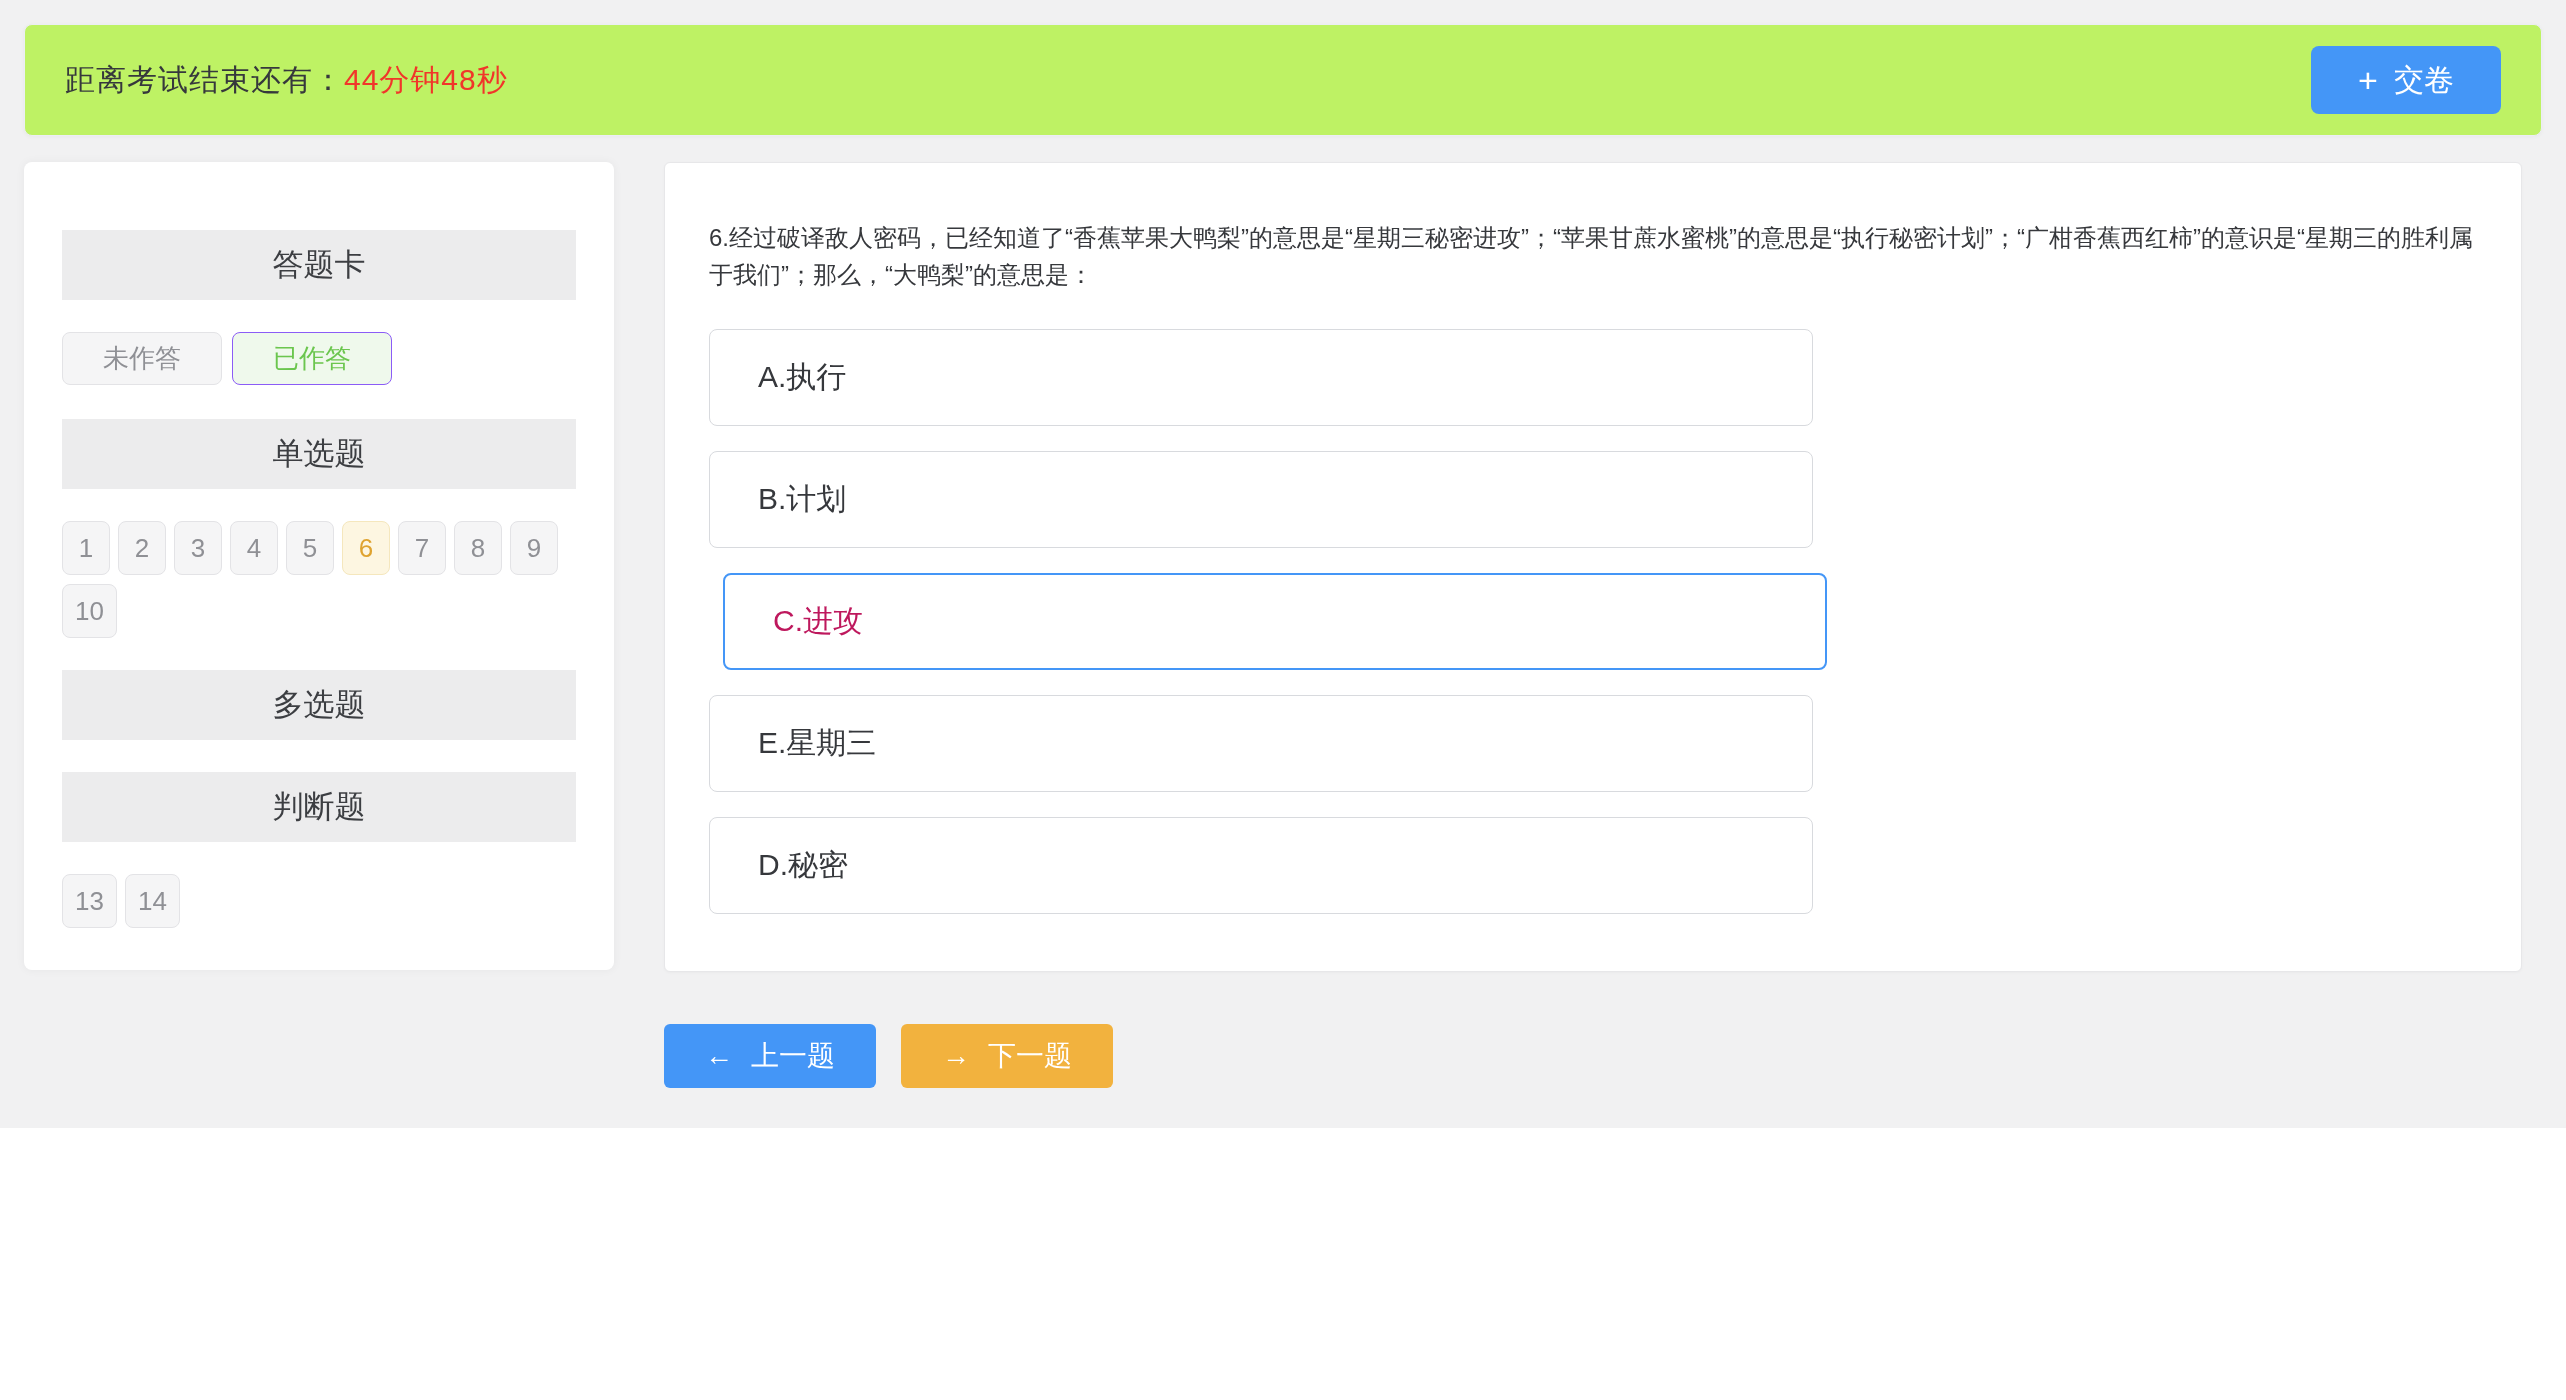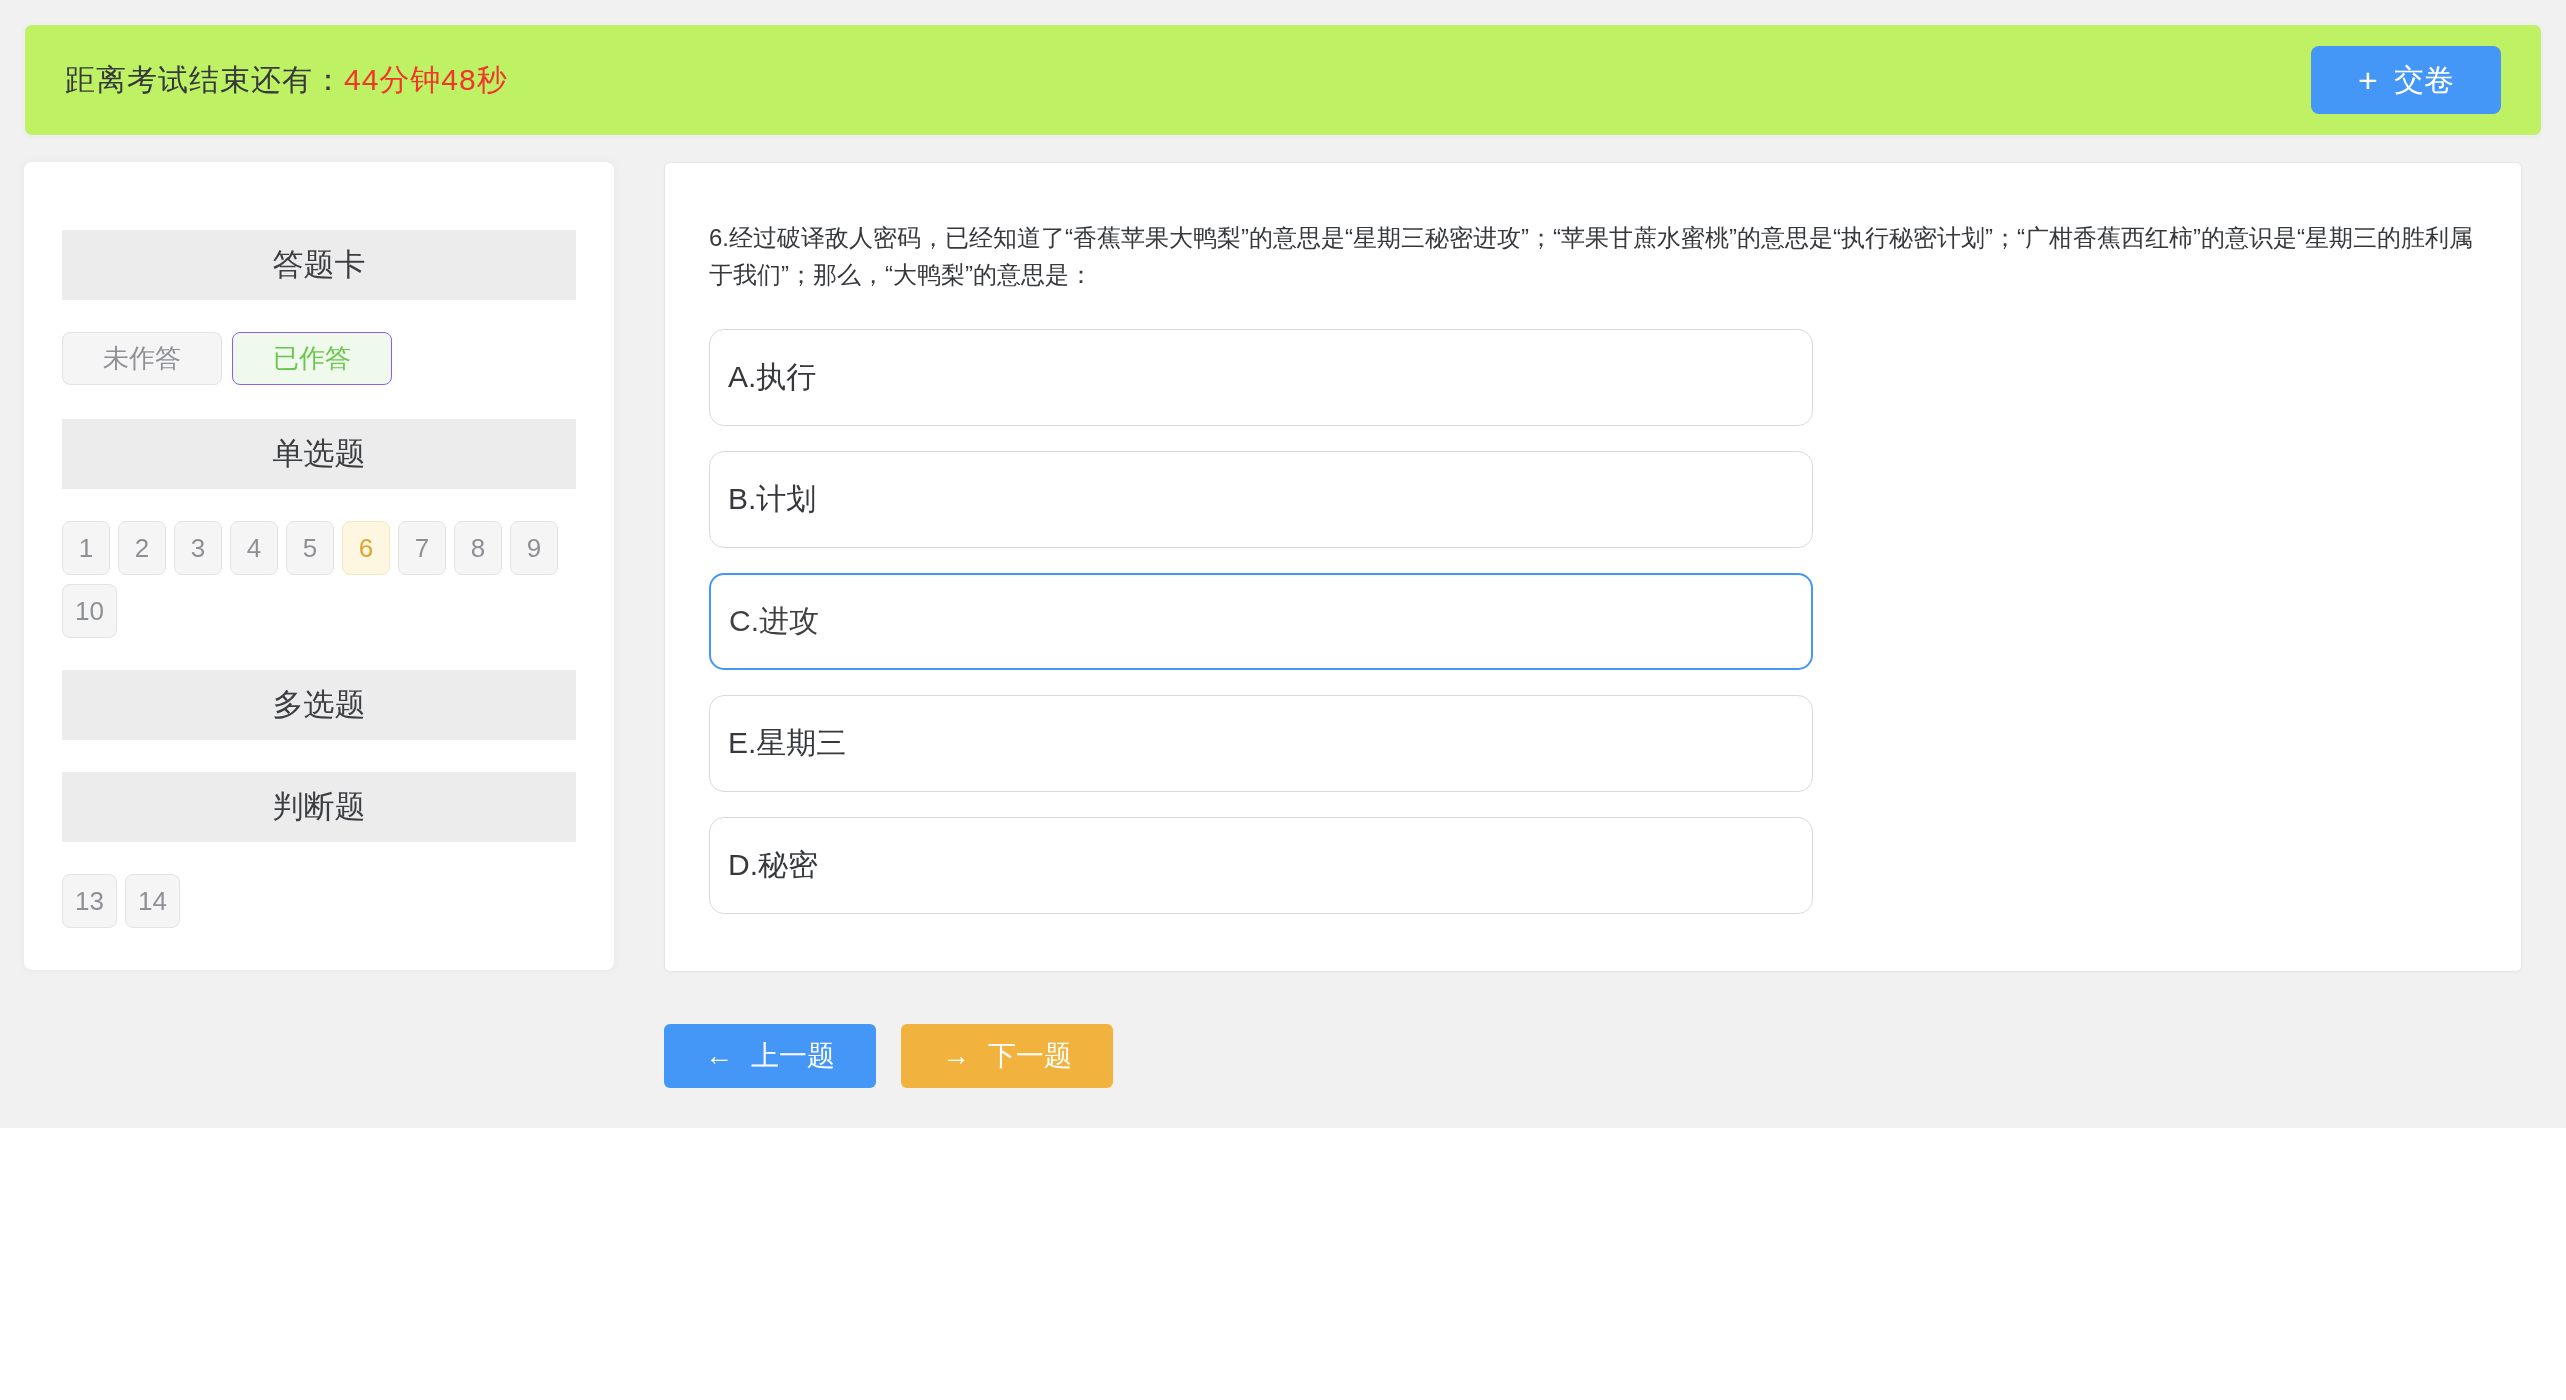--- a/index.html
+++ b/index.html
@@ -79,29 +79,29 @@
     border:1px solid #e7e7e9;
     border-radius:6px;
     box-shadow:0 1px 3px rgba(0,0,0,0.03);
     padding:56px 44px 50px;
   }
   .question-text { font-size:24px; line-height:37px; color:#36383c; }
   .options { margin-top:36px; }
   .option {
     width:1104px; height:97px;
     background:#ffffff;
-    border:1px solid #d8dade; border-radius:15px;
+    border:1px solid #d8dade; border-radius:8px;
     display:flex; align-items:center;
-    padding-left:18px;
+    padding-left:48px;
     font-size:30px; color:#36383c;
     margin-bottom:25px;
     cursor:pointer;
   }
   .option:last-child { margin-bottom:0; }
-  .option.selected { border:2px solid #4496f7; color:#404040; }
+  .option.selected { border:2px solid #4496f7; color:#be185d;margin-left:14px; }
   
   .nav-row { display:flex; gap:25px; margin-top:52px; }
   .btn-nav {
     min-width:212px; height:64px;
     border:none; border-radius:6px;
     color:#ffffff; font-size:28px; font-family:inherit;
     display:flex; align-items:center; justify-content:center; gap:18px;
     cursor:pointer;
   }
   .btn-prev { background:#4496f7; }

